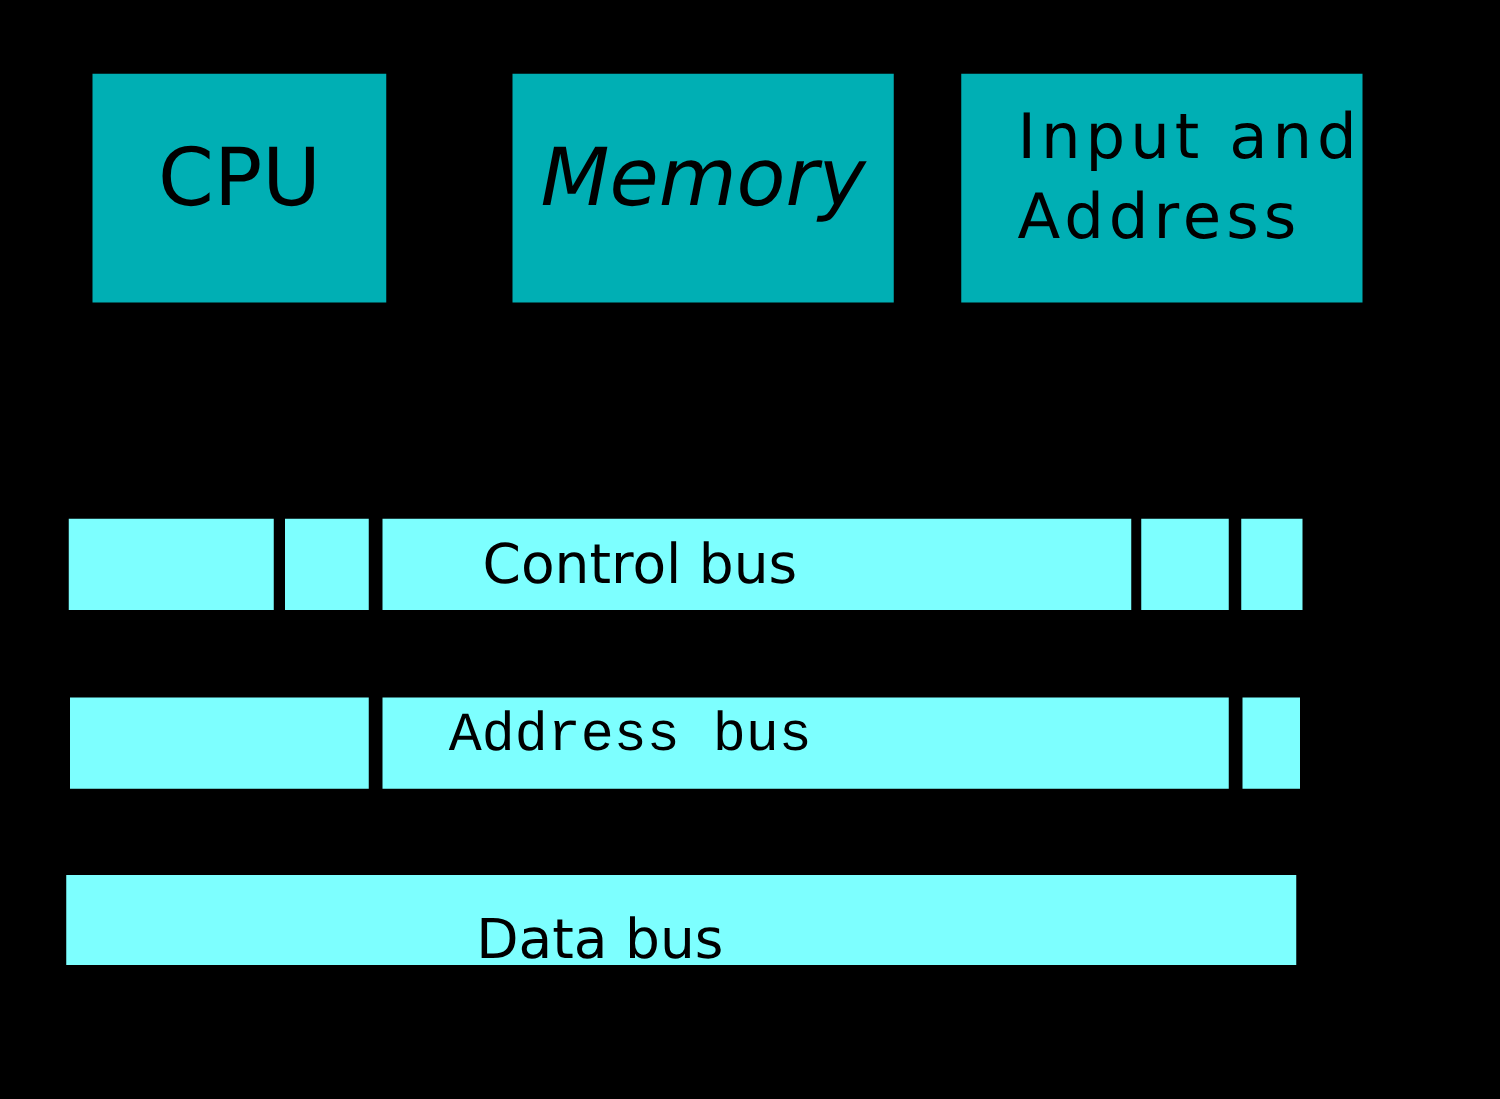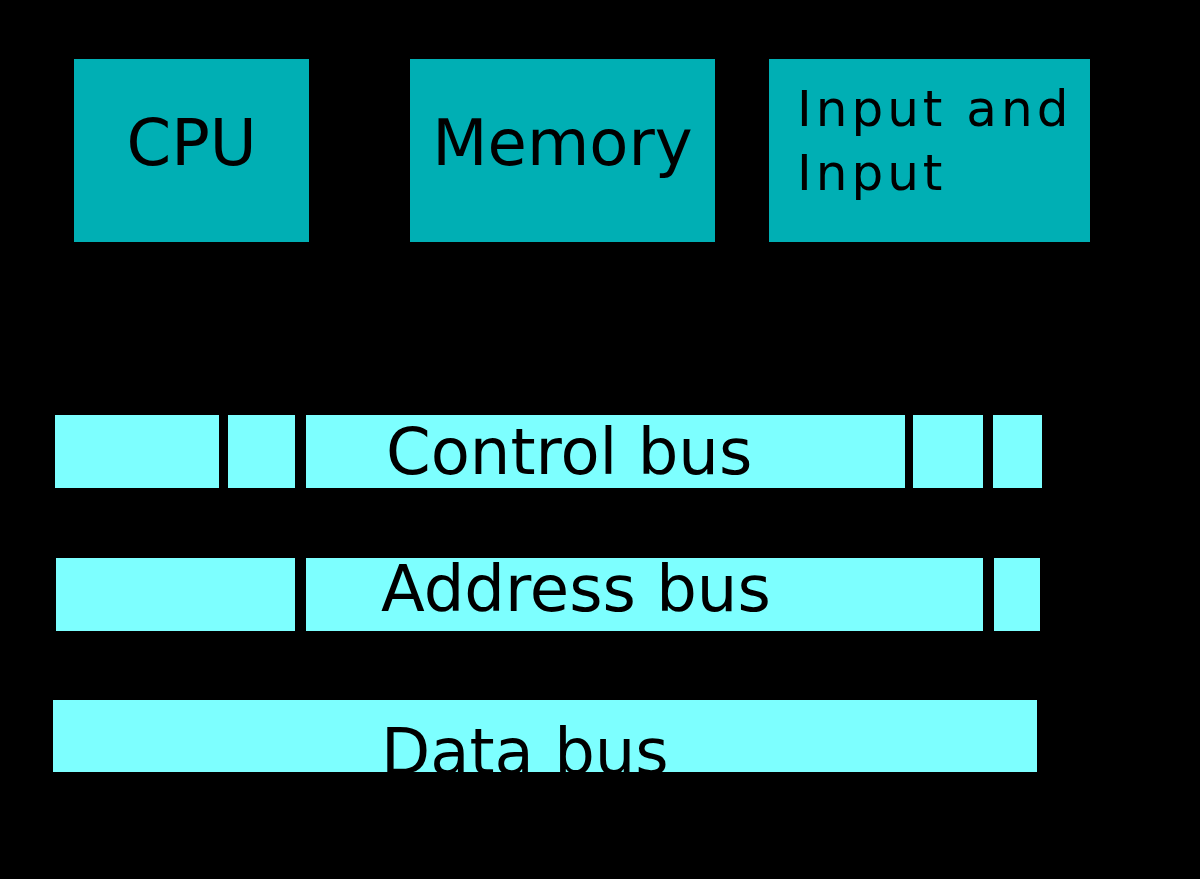--- a/index.html
+++ b/index.html
@@ -23,28 +23,28 @@
     height: 183px;
     background: var(--box-fill, #00afb4);
     display: flex;
     align-items: center;
     justify-content: center;
     font-size: 64px;
     line-height: 1;
     color: var(--text, #000000);
   }
   .box-cpu    { left: 74px;  width: 235px; padding-bottom: 16px; box-sizing: border-box; }
-  .box-memory { left: 410px; width: 305px; padding-bottom: 16px; box-sizing: border-box; }
+  .box-memory { left: 410px; width: 305px; padding-bottom: 16px; box-sizing: border-box; font-style: italic; }
   .box-io {
     left: 769px;
     width: 321px;
     justify-content: flex-start;
     align-items: flex-start;
     box-sizing: border-box;
-    padding: 18px 0 0 28px;
+    padding: 18px 0 0 45px;
     font-size: 50px;
     letter-spacing: 4px;
     line-height: 64px;
   }
   
   .bus-seg {
     position: absolute;
     background: var(--bus-fill, #7dffff);
   }
   .row-control .bus-seg { top: 415px; height: 73px; }
@@ -59,48 +59,48 @@
 
   .aseg1 { left: 56px;  width: 239px; }
   .aseg2 { left: 306px; width: 677px; }
   .aseg3 { left: 994px; width: 46px;  }
 
   .dseg1 { left: 53px;  width: 984px; }
 
   
   .bus-label {
     position: absolute;
-    font-size: 64px;
+    font-size: 44px;
     color: var(--text, #000000);
     display: flex;
     align-items: center;
     white-space: nowrap;
     line-height: 1;
   }
   .label-control { left: 386px; top: 415px; height: 73px; }
-  .label-address { left: 381px; top: 558px; height: 62px; }
+  .label-address { left: 359px; top: 558px; height: 62px; font-family: Liberation Mono, monospace; }
   .label-data    { left: 381px; top: 716px; height: 72px; }
 </style>
 </head>
 <body>
 
 <div class="canvas">
 
   <div class="box box-cpu">
     <span>CPU</span>
   </div>
 
   <div class="box box-memory">
     <span>Memory</span>
   </div>
 
   <div class="box box-io">
     <div>
       <div>Input and</div>
-      <div>Input</div>
+      <div>Address</div>
     </div>
   </div>
 
   <div class="row-control">
     <div class="bus-seg cseg1"></div>
     <div class="bus-seg cseg2"></div>
     <div class="bus-seg cseg3"></div>
     <div class="bus-seg cseg4"></div>
     <div class="bus-seg cseg5"></div>
     <span class="bus-label label-control">Control bus</span>

